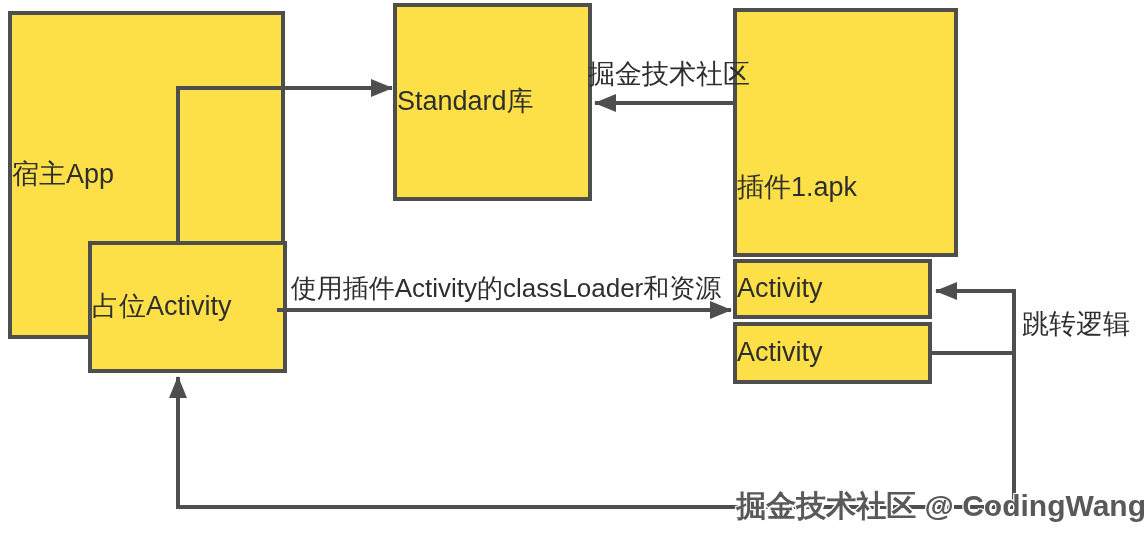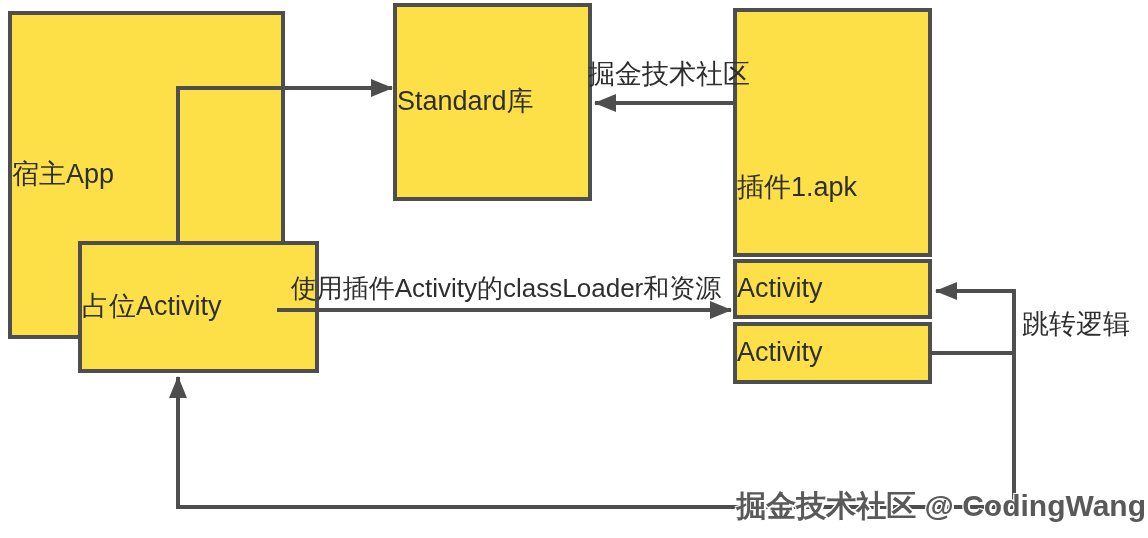--- a/index.html
+++ b/index.html
@@ -42,23 +42,23 @@
   .arrow-label {
     position: absolute;
     z-index: 3;
     transform: translate(-50%, -50%);
     font-size: 27px;
     color: #2e2e2e;
     white-space: nowrap;
   }
   .arrow-label.small { font-size: 26px; }
   #host-app-box        { left: 8px;   top: 11px;  width: 277px; height: 328px; }
-  #placeholder-activity-box { left: 78px;  top: 241px; width: 241px; height: 132px; }
+  #placeholder-activity-box { left: 88px;  top: 241px; width: 199px; height: 132px; }
   #standard-lib-box    { left: 393px; top: 3px;   width: 199px; height: 198px; }
-  #plugin-apk-box      { left: 733px; top: 8px;   width: 199px; height: 249px;
+  #plugin-apk-box      { left: 733px; top: 8px;   width: 225px; height: 249px;
                          align-items: flex-end; padding-bottom: 48px; }
   #plugin-activity-1-box { left: 733px; top: 259px; width: 199px; height: 60px; }
   #plugin-activity-2-box { left: 733px; top: 322px; width: 199px; height: 62px; }
   #label-context-object { left: 669px; top: 74px; }
   #label-classloader    { left: 506px; top: 288px; }
   #label-jump-logic     { left: 1076px; top: 324px; }
   #label-jump-stack     { left: 565px; top: 466px; }
   #watermark {
     position: absolute;
     z-index: 4;

